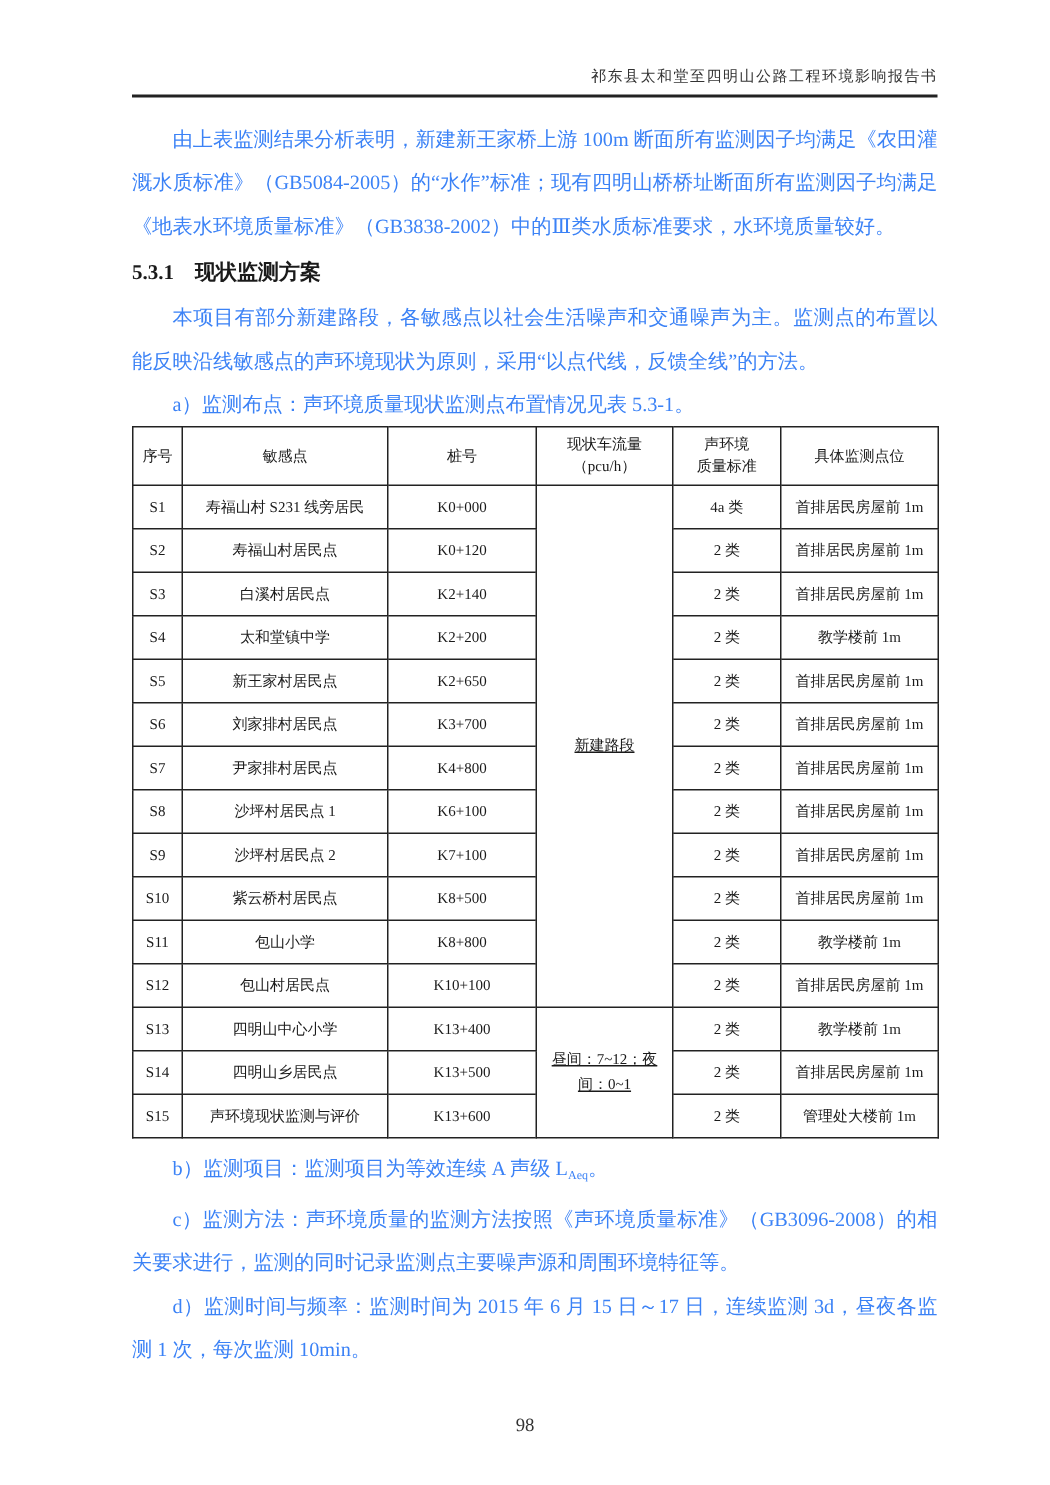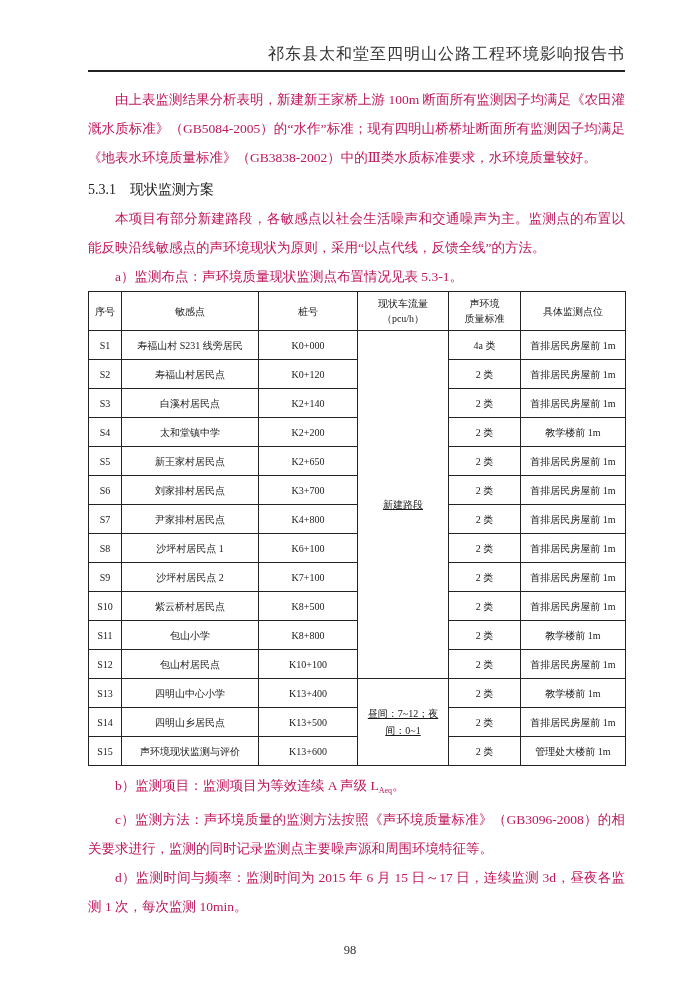--- a/index.html
+++ b/index.html
@@ -9,46 +9,46 @@
     position:relative;overflow:hidden;
   }
   .page{
     box-sizing:border-box;
     width:700px;height:990px;
     padding:44px 75px 0 88px;
   }
   
   .doc-header{
     text-align:right;
-    font-size:16px;
+    font-size:10px;
     letter-spacing:1px;
     padding-bottom:5px;
     border-bottom:2px solid #222;
     color:#333;
   }
   
   .para{
     font-size:13.5px;
     line-height:29px;
     text-align:justify;
     text-indent:2em;
     margin:0;
-    color:#be185d;
+    color:#3b82f6;
   }
   .para.first{margin-top:13px;}
   .h2{
     font-family:"Liberation Sans","DejaVu Sans",sans-serif;
     font-weight:bold;
     font-size:14.5px;
     margin:14px 0 0 0;
     line-height:28px;
   }
   .h3{
     font-size:14px;
-    font-weight:normal;
+    font-weight:bold;
     margin:4px 0 0 0;
     line-height:28px;
   }
   .h3 .h3-num{margin-right:14px;}
   
   .tbl-caption{
     text-align:center;
     font-family:"Liberation Sans","DejaVu Sans",sans-serif;
     font-weight:bold;
     font-size:13.5px;

